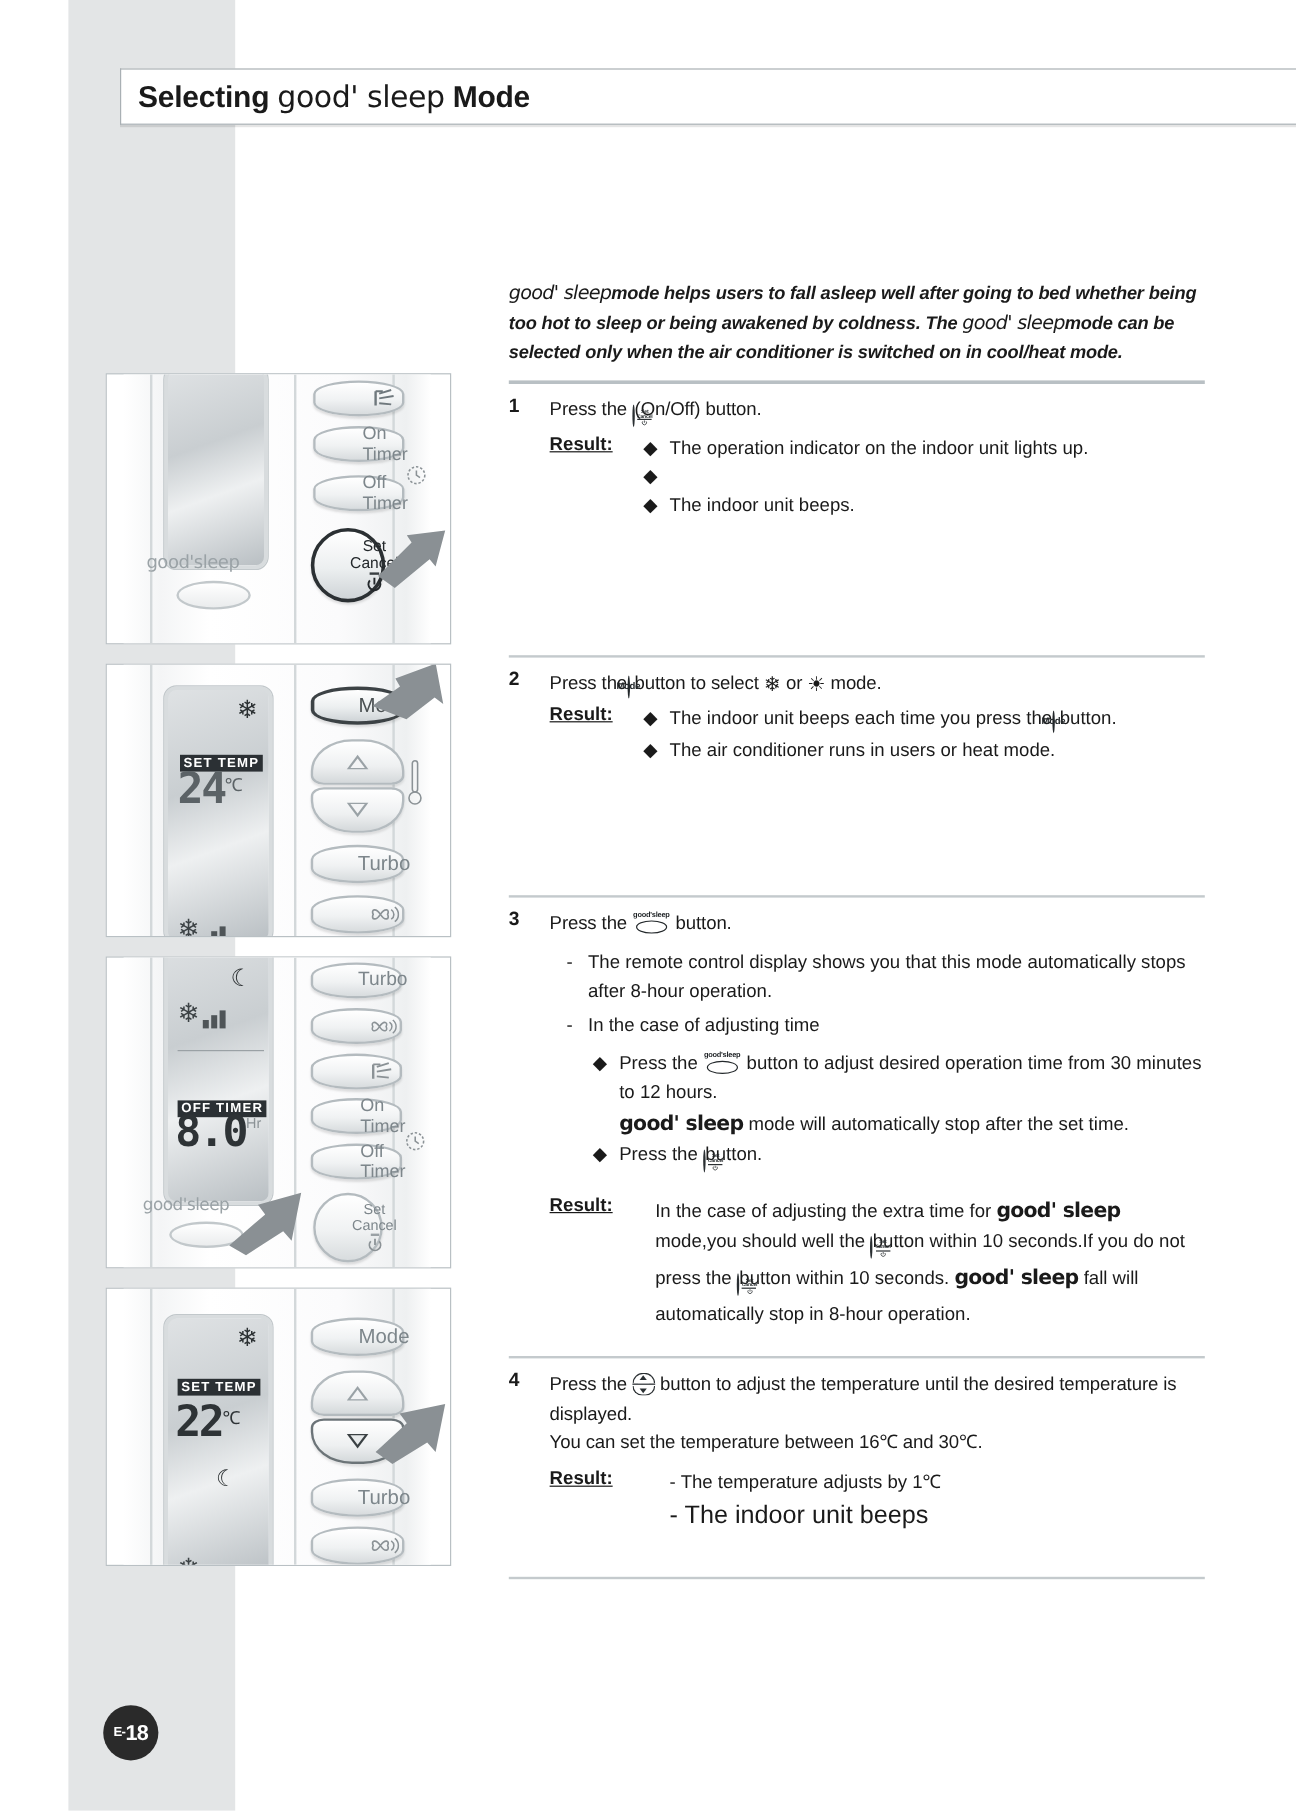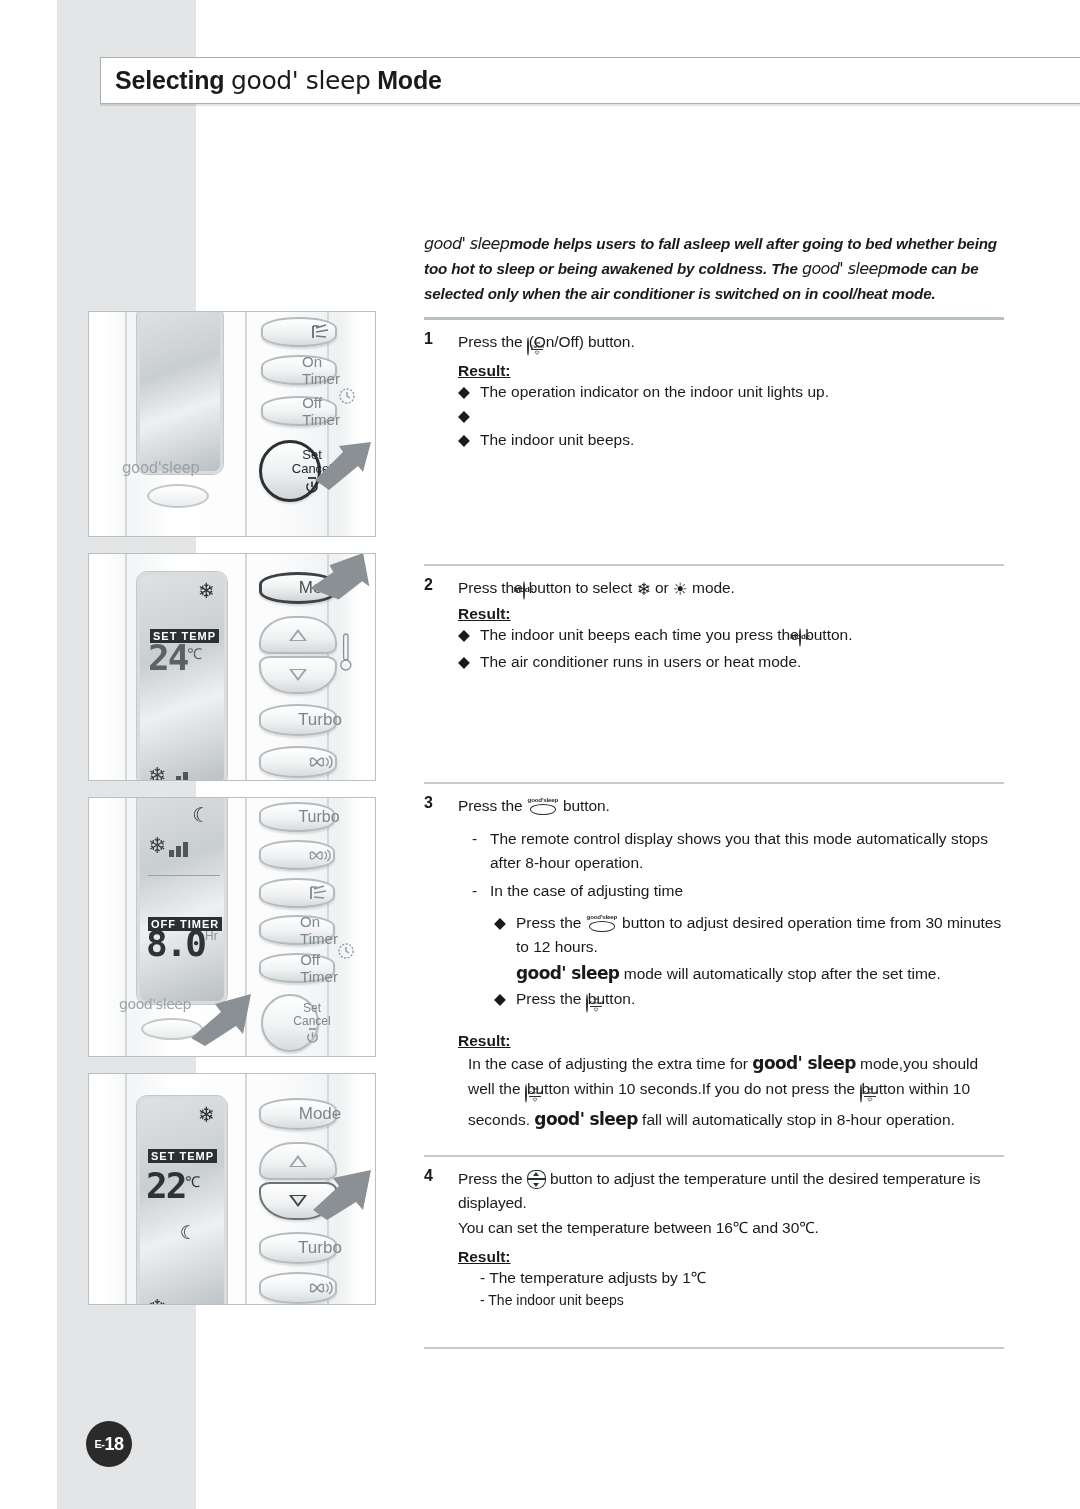--- a/index.html
+++ b/index.html
@@ -139,21 +139,21 @@
   .intro{
     font-size:15.2px; font-weight:bold; font-style:italic; line-height:1.55;
     letter-spacing:-.15px;
   }
   .rule{ height:3px; background:#b9c0c4; margin:12px 0 10px; }
   .rule.thin{ height:2px; background:#c4cacd; }
 
   .step{ display:flex; margin-top:2px; }
   .step-num{ width:34px; font-weight:bold; font-size:16px; flex:none; }
   .step-body{ flex:1; font-size:15.5px; line-height:1.58; letter-spacing:-.1px;}
-  .res-row{ display:flex; margin-top:2px;flex-direction:column; }
+  .res-row{ display:flex; margin-top:2px; }
   .res-label{ width:78px; flex:none; font-weight:bold; text-decoration:underline; font-size:15.5px;}
   .res-items{ flex:1; }
   .res-item{ display:flex; font-size:15.5px; line-height:1.55; }
   .dia{ width:22px; flex:none; }
   .dash-item{ display:flex; font-size:15.5px; line-height:1.55; margin-top:4px;}
   .dash{ width:18px; flex:none; }
   .sub-block{ margin-left:22px; }
   .ic-setcancel{
     width:19px;height:19px;border-radius:50%;
     border:1.6px solid #2a2f32;
@@ -589,21 +589,21 @@
         <span class="top"></span><span class="ta"></span><span class="mid"></span><span class="bot"></span><span class="tb"></span>
       </span>
       <span>button to adjust the temperature until the desired temperature is displayed.</span><br>
       <span>You can set the temperature between 16℃ and 30℃.</span>
     </div>
   </div>
   <div class="res-row" style="margin-left:34px;margin-top:8px;">
     <div class="res-label">Result:</div>
     <div class="res-items" style="padding-left:10px;">
       <div style="font-size:15.5px;line-height:1.5;padding-left:12px;">- The temperature adjusts by 1℃</div>
-      <div style="font-size:14px;line-height:1.5;padding-left:12px;">- The indoor unit beeps</div>
+      <div style="font-size:21px;line-height:1.5;padding-left:12px;">- The indoor unit beeps</div>
     </div>
   </div>
 
   <div class="rule thin" style="margin-top:36px;"></div>
 </div>
 
 <div class="pagenum">
   <span class="e">E-</span>
     <span>18</span>
 </div>

